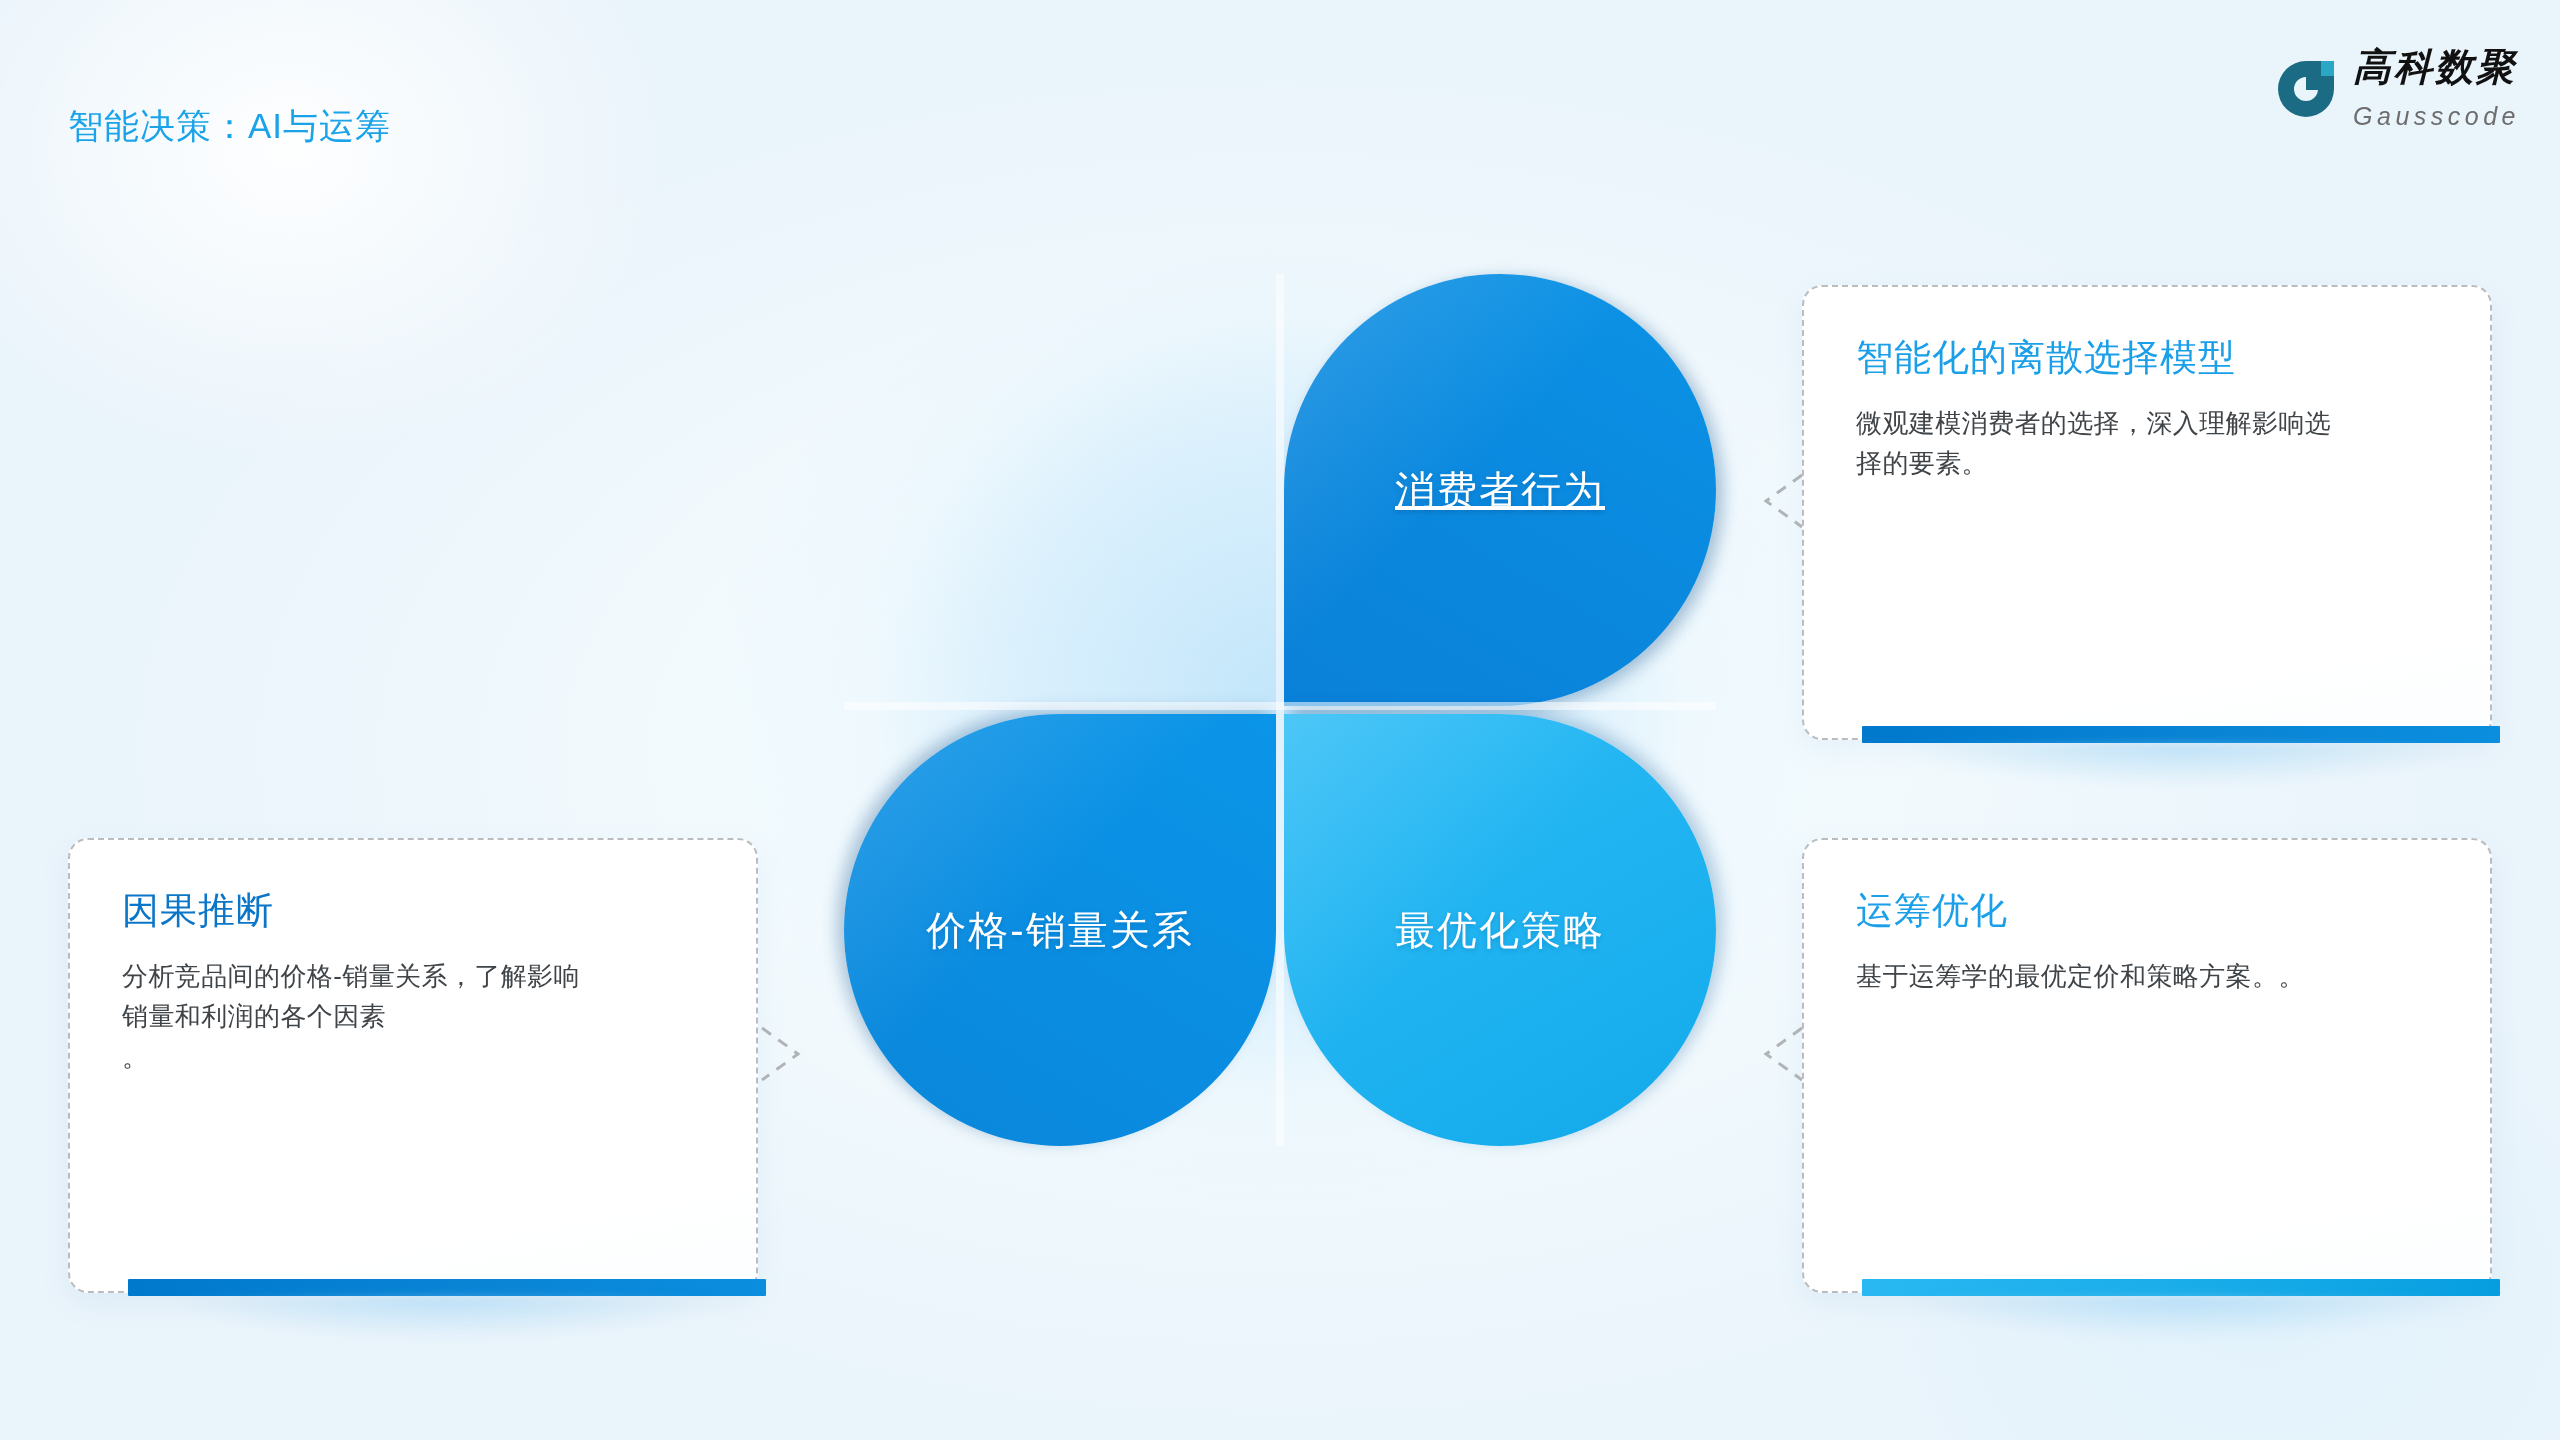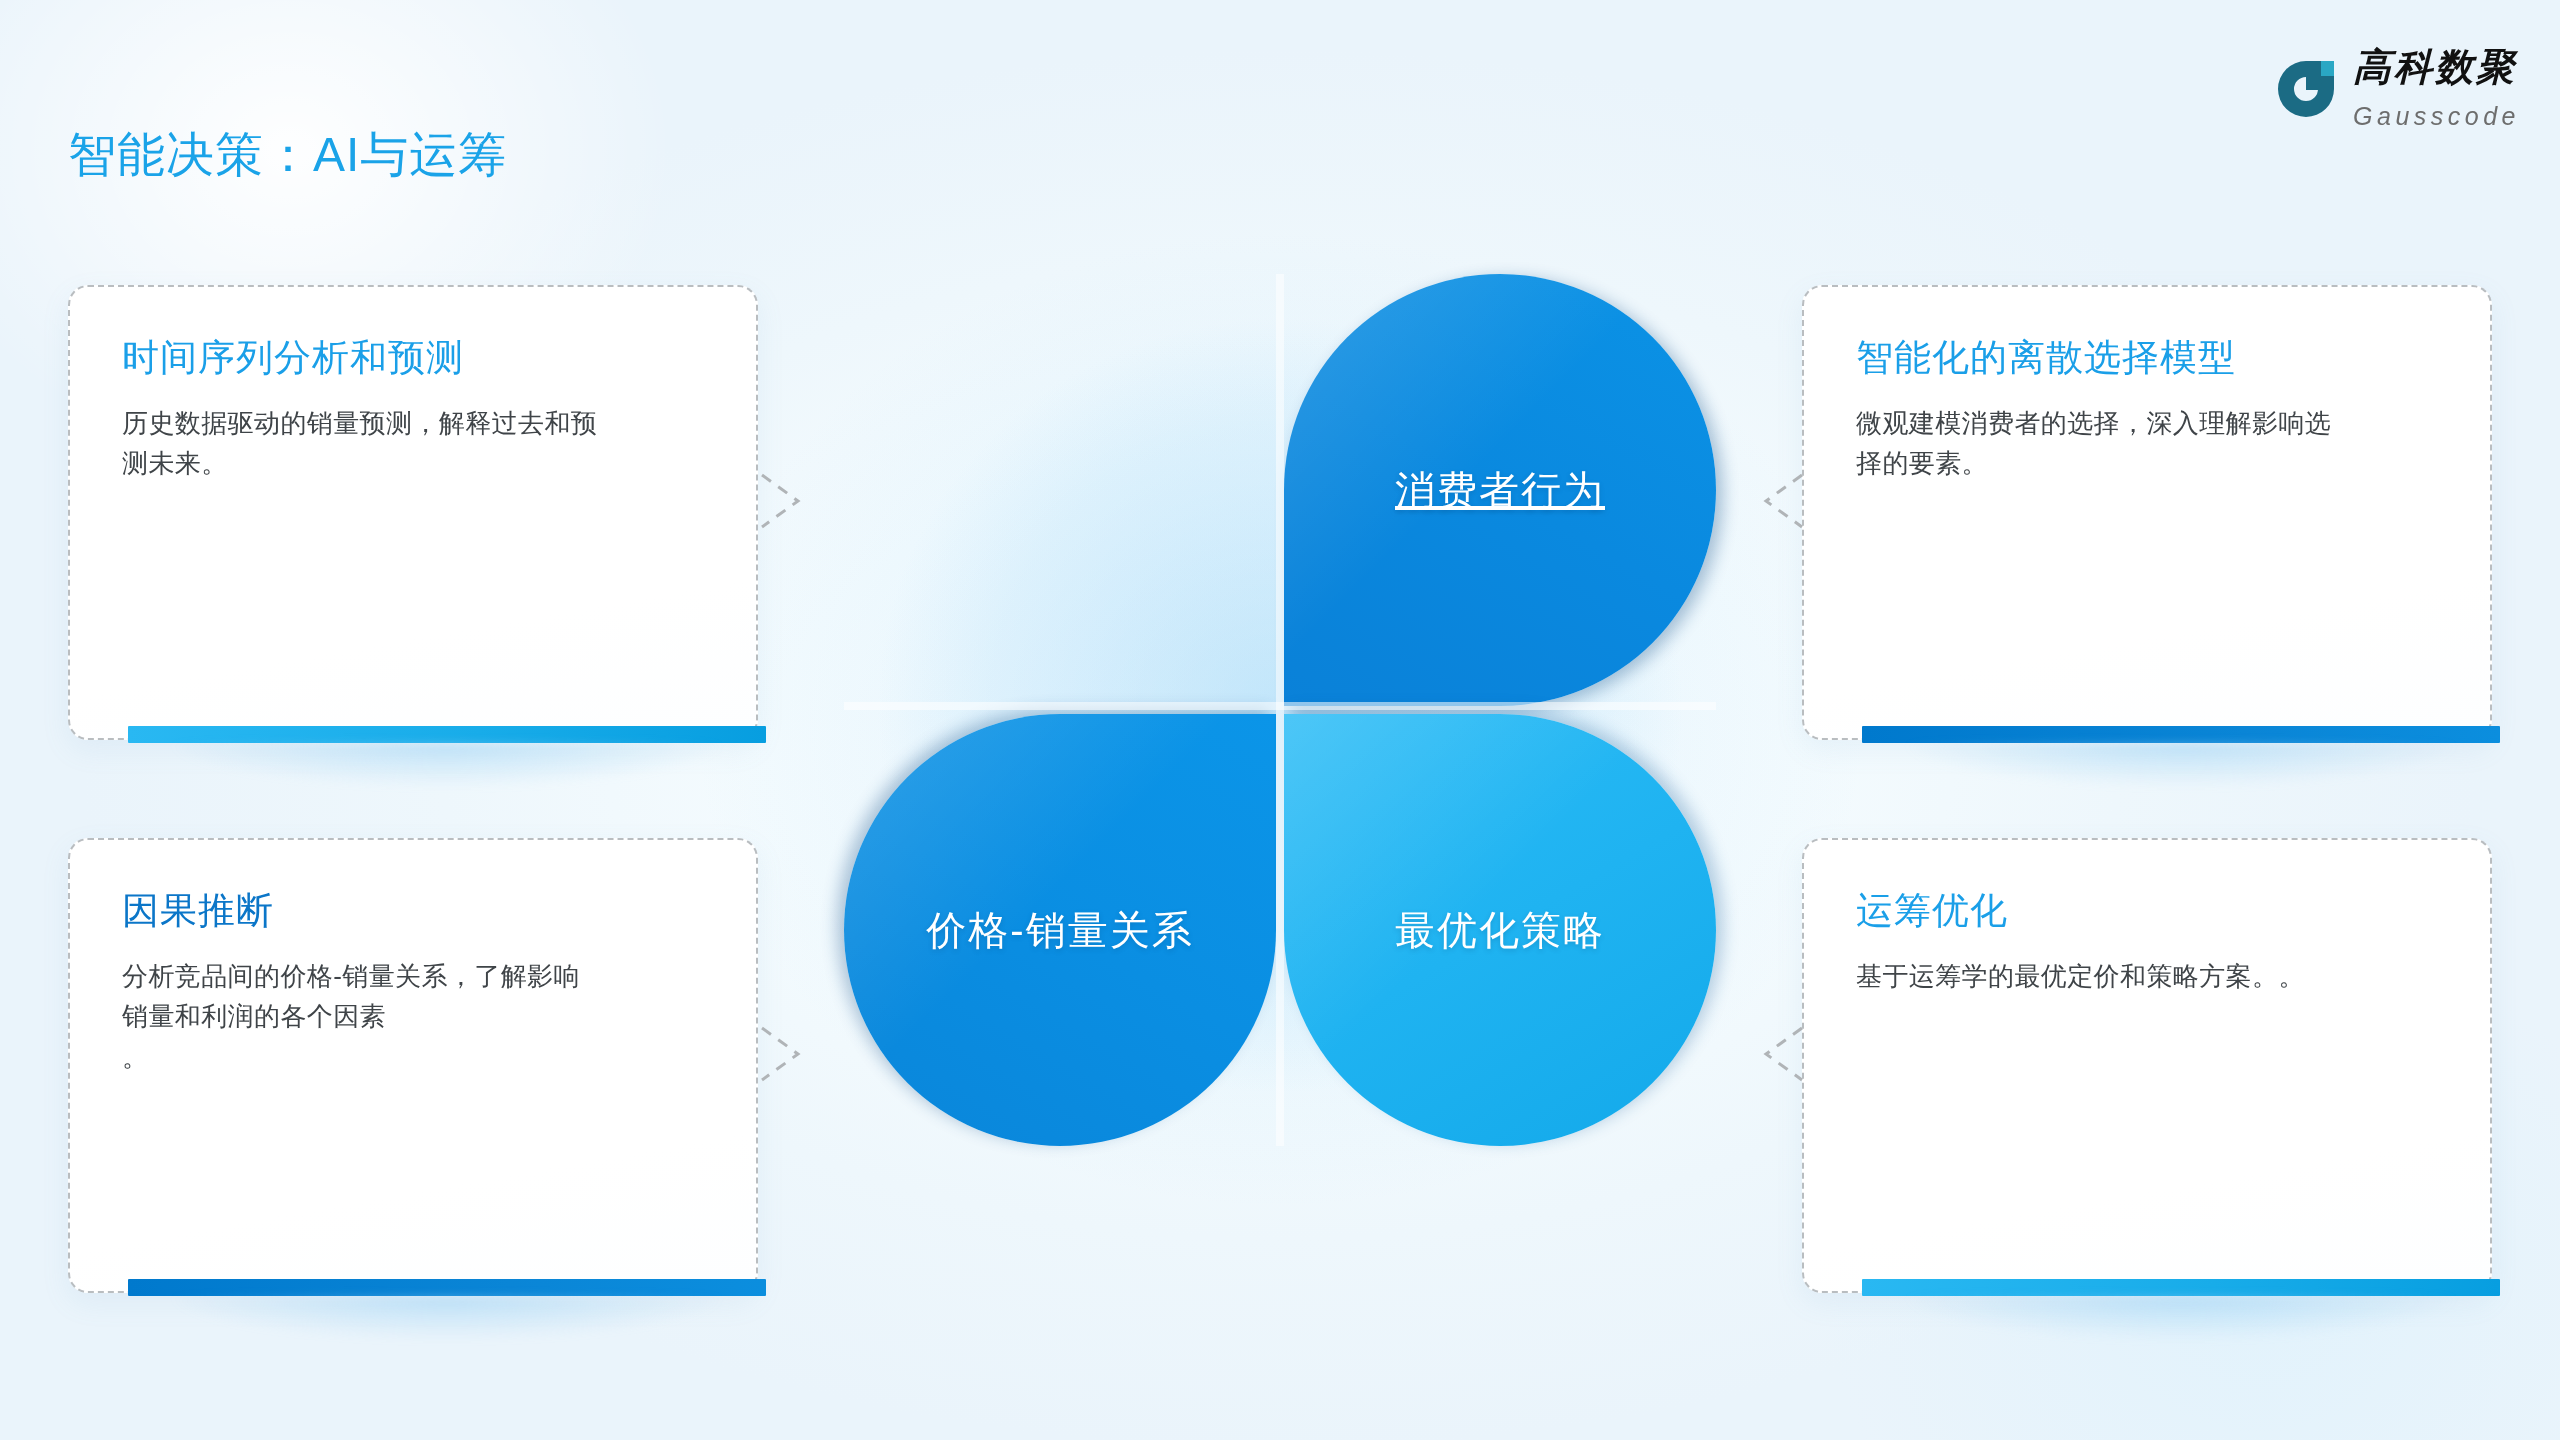--- a/index.html
+++ b/index.html
@@ -33,25 +33,24 @@
             background: radial-gradient(closest-side, rgba(224,242,252,0.8), rgba(224,242,252,0) 72%); }
   .amb-ctr { left: 50%; top: 50%; transform: translate(-50%,-50%);
              width: 1500px; height: 1250px;
              background: radial-gradient(closest-side, rgba(160,215,248,0.30), rgba(160,215,248,0.10) 52%, rgba(160,215,248,0) 78%); }
 
   
   .slide-title {
     position: absolute;
     left: 68px;
     top: 103px;
-    font-size: 48px;
+    font-size: 35px;
     letter-spacing: 1px;
     color: #1aa3e8;
     white-space: nowrap;
-    margin-top: 20px;
   }
 
   .logo {
     position: absolute;
     right: 40px;
     top: 48px;
     display: flex;
     align-items: center;
     gap: 16px;
     font-style: italic;
@@ -227,36 +226,20 @@
         <rect x="31" y="18" width="15" height="14" fill="#1b6b84"></rect>
         <rect x="46" y="18" width="13" height="13" fill="#1b6b84"></rect>
       </svg>
     </span>
     <span class="logo-words">
       <span class="logo-cn">高科数聚</span>
       <span class="logo-en">Gausscode</span>
     </span>
   </div>
 
-  <div class="card card-tl">
-    <div class="card-inner">
-      <div class="card-title">时间序列分析和预测</div>
-      <div class="card-body">历史数据驱动的销量预测，解释过去和预
-测未来。</div>
-    </div>
-    <div class="card-bar bar-light">
-      <div class="fill"></div>
-        <div class="glow"></div>
-    </div>
-    <div class="chev">
-      <svg width="52" height="84" viewBox="0 0 52 84">
-        <polyline points="4,16 40,42 4,68" fill="none" stroke="#b0b4b7" stroke-width="3" stroke-dasharray="11 9" stroke-linecap="butt"></polyline>
-      </svg>
-    </div>
-  </div>
 
   <div class="card card-tr">
     <div class="card-inner">
       <div class="card-title">智能化的离散选择模型</div>
       <div class="card-body">微观建模消费者的选择，深入理解影响选
 择的要素。</div>
     </div>
     <div class="card-bar bar-deep">
       <div class="fill"></div>
         <div class="glow"></div>

